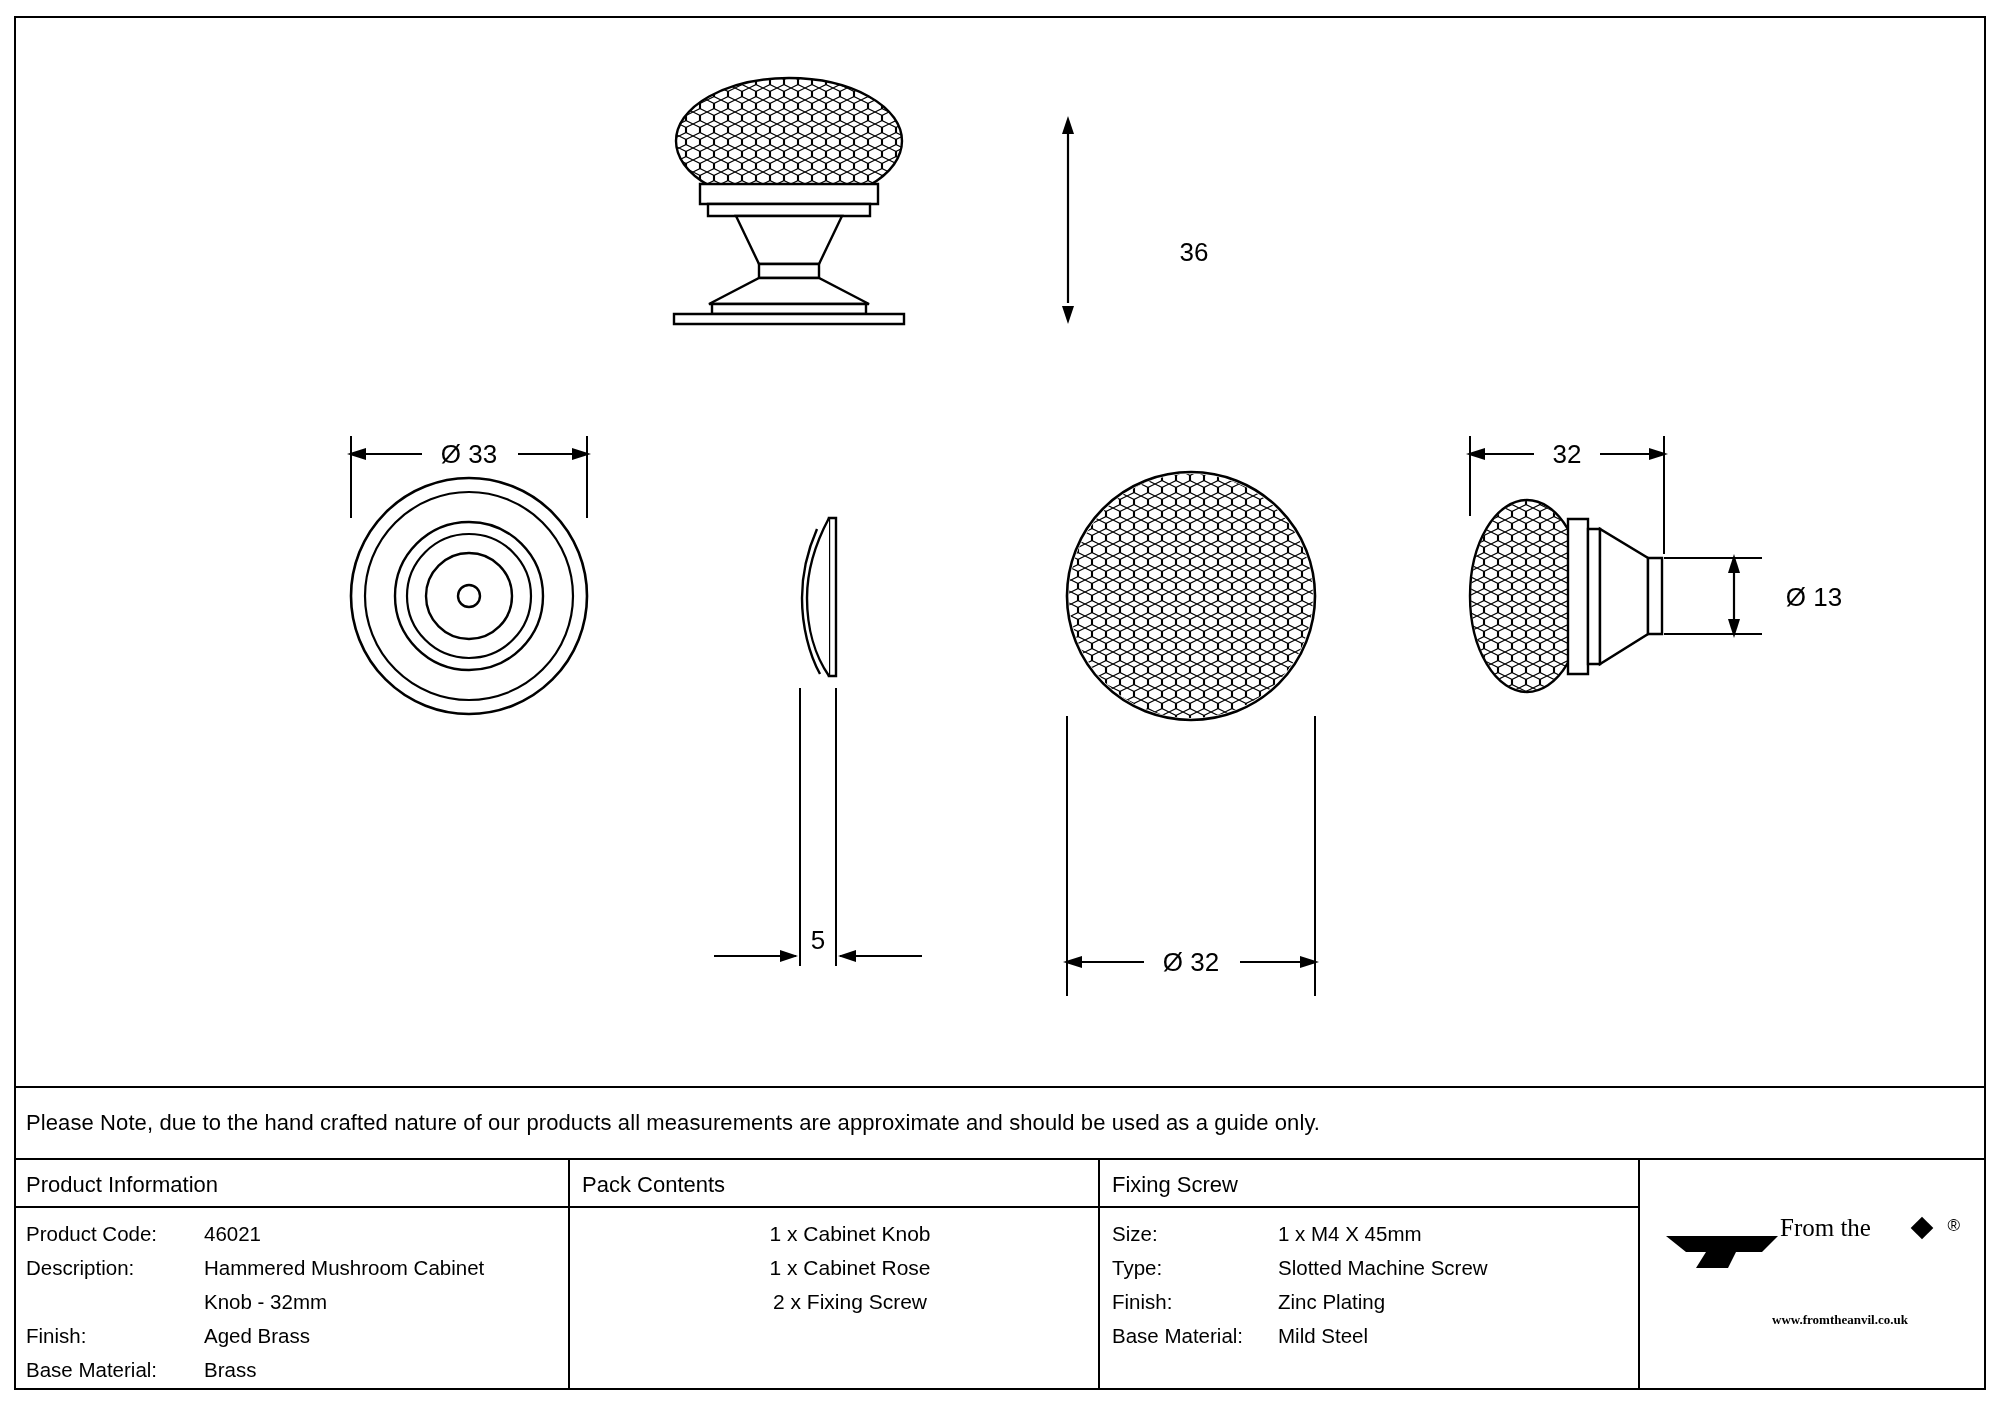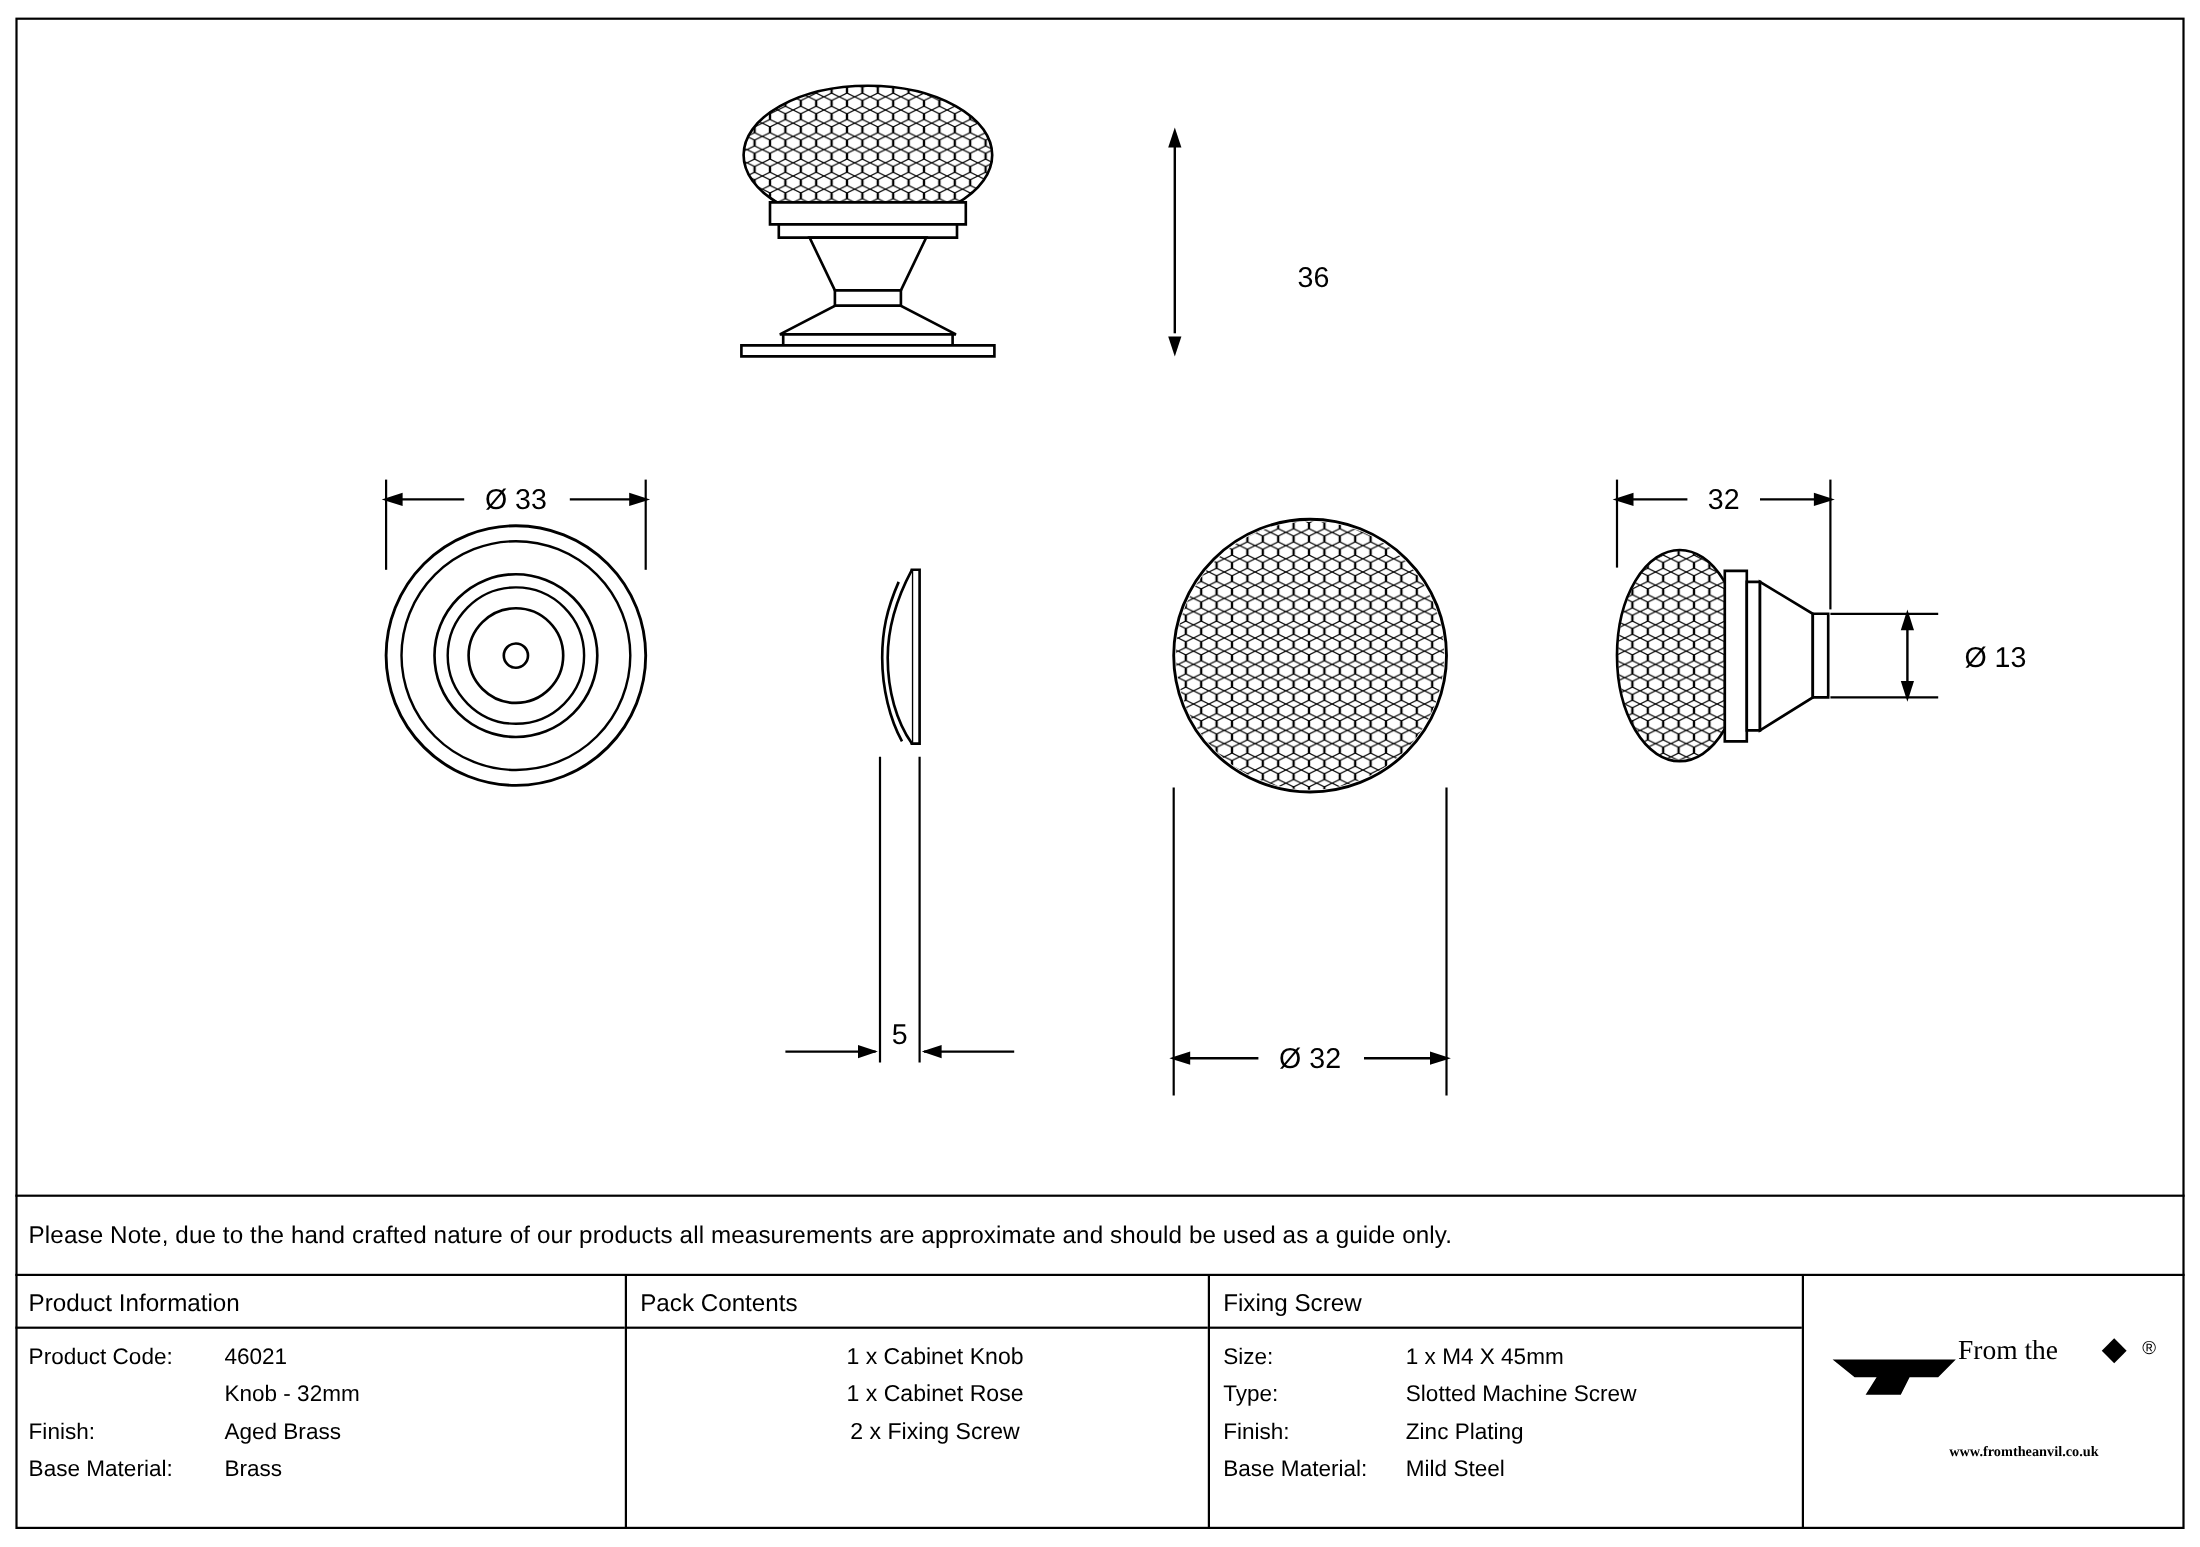--- a/index.html
+++ b/index.html
@@ -197,20 +197,24 @@
     <div class="col c1">
       <div class="col-head">
         <span>Product Information</span>
       </div>
       <div class="body">
         <div class="kv">
           <span class="k">Product Code:</span>
           <span class="v">46021</span>
         </div>
         <div class="kv">
+          <span class="k">Description:</span>
+          <span class="v">Hammered Mushroom Cabinet</span>
+        </div>
+        <div class="kv">
           <span class="k"></span>
           <span class="v">Knob - 32mm</span>
         </div>
         <div class="kv">
           <span class="k">Finish:</span>
           <span class="v">Aged Brass</span>
         </div>
         <div class="kv">
           <span class="k">Base Material:</span>
           <span class="v">Brass</span>

